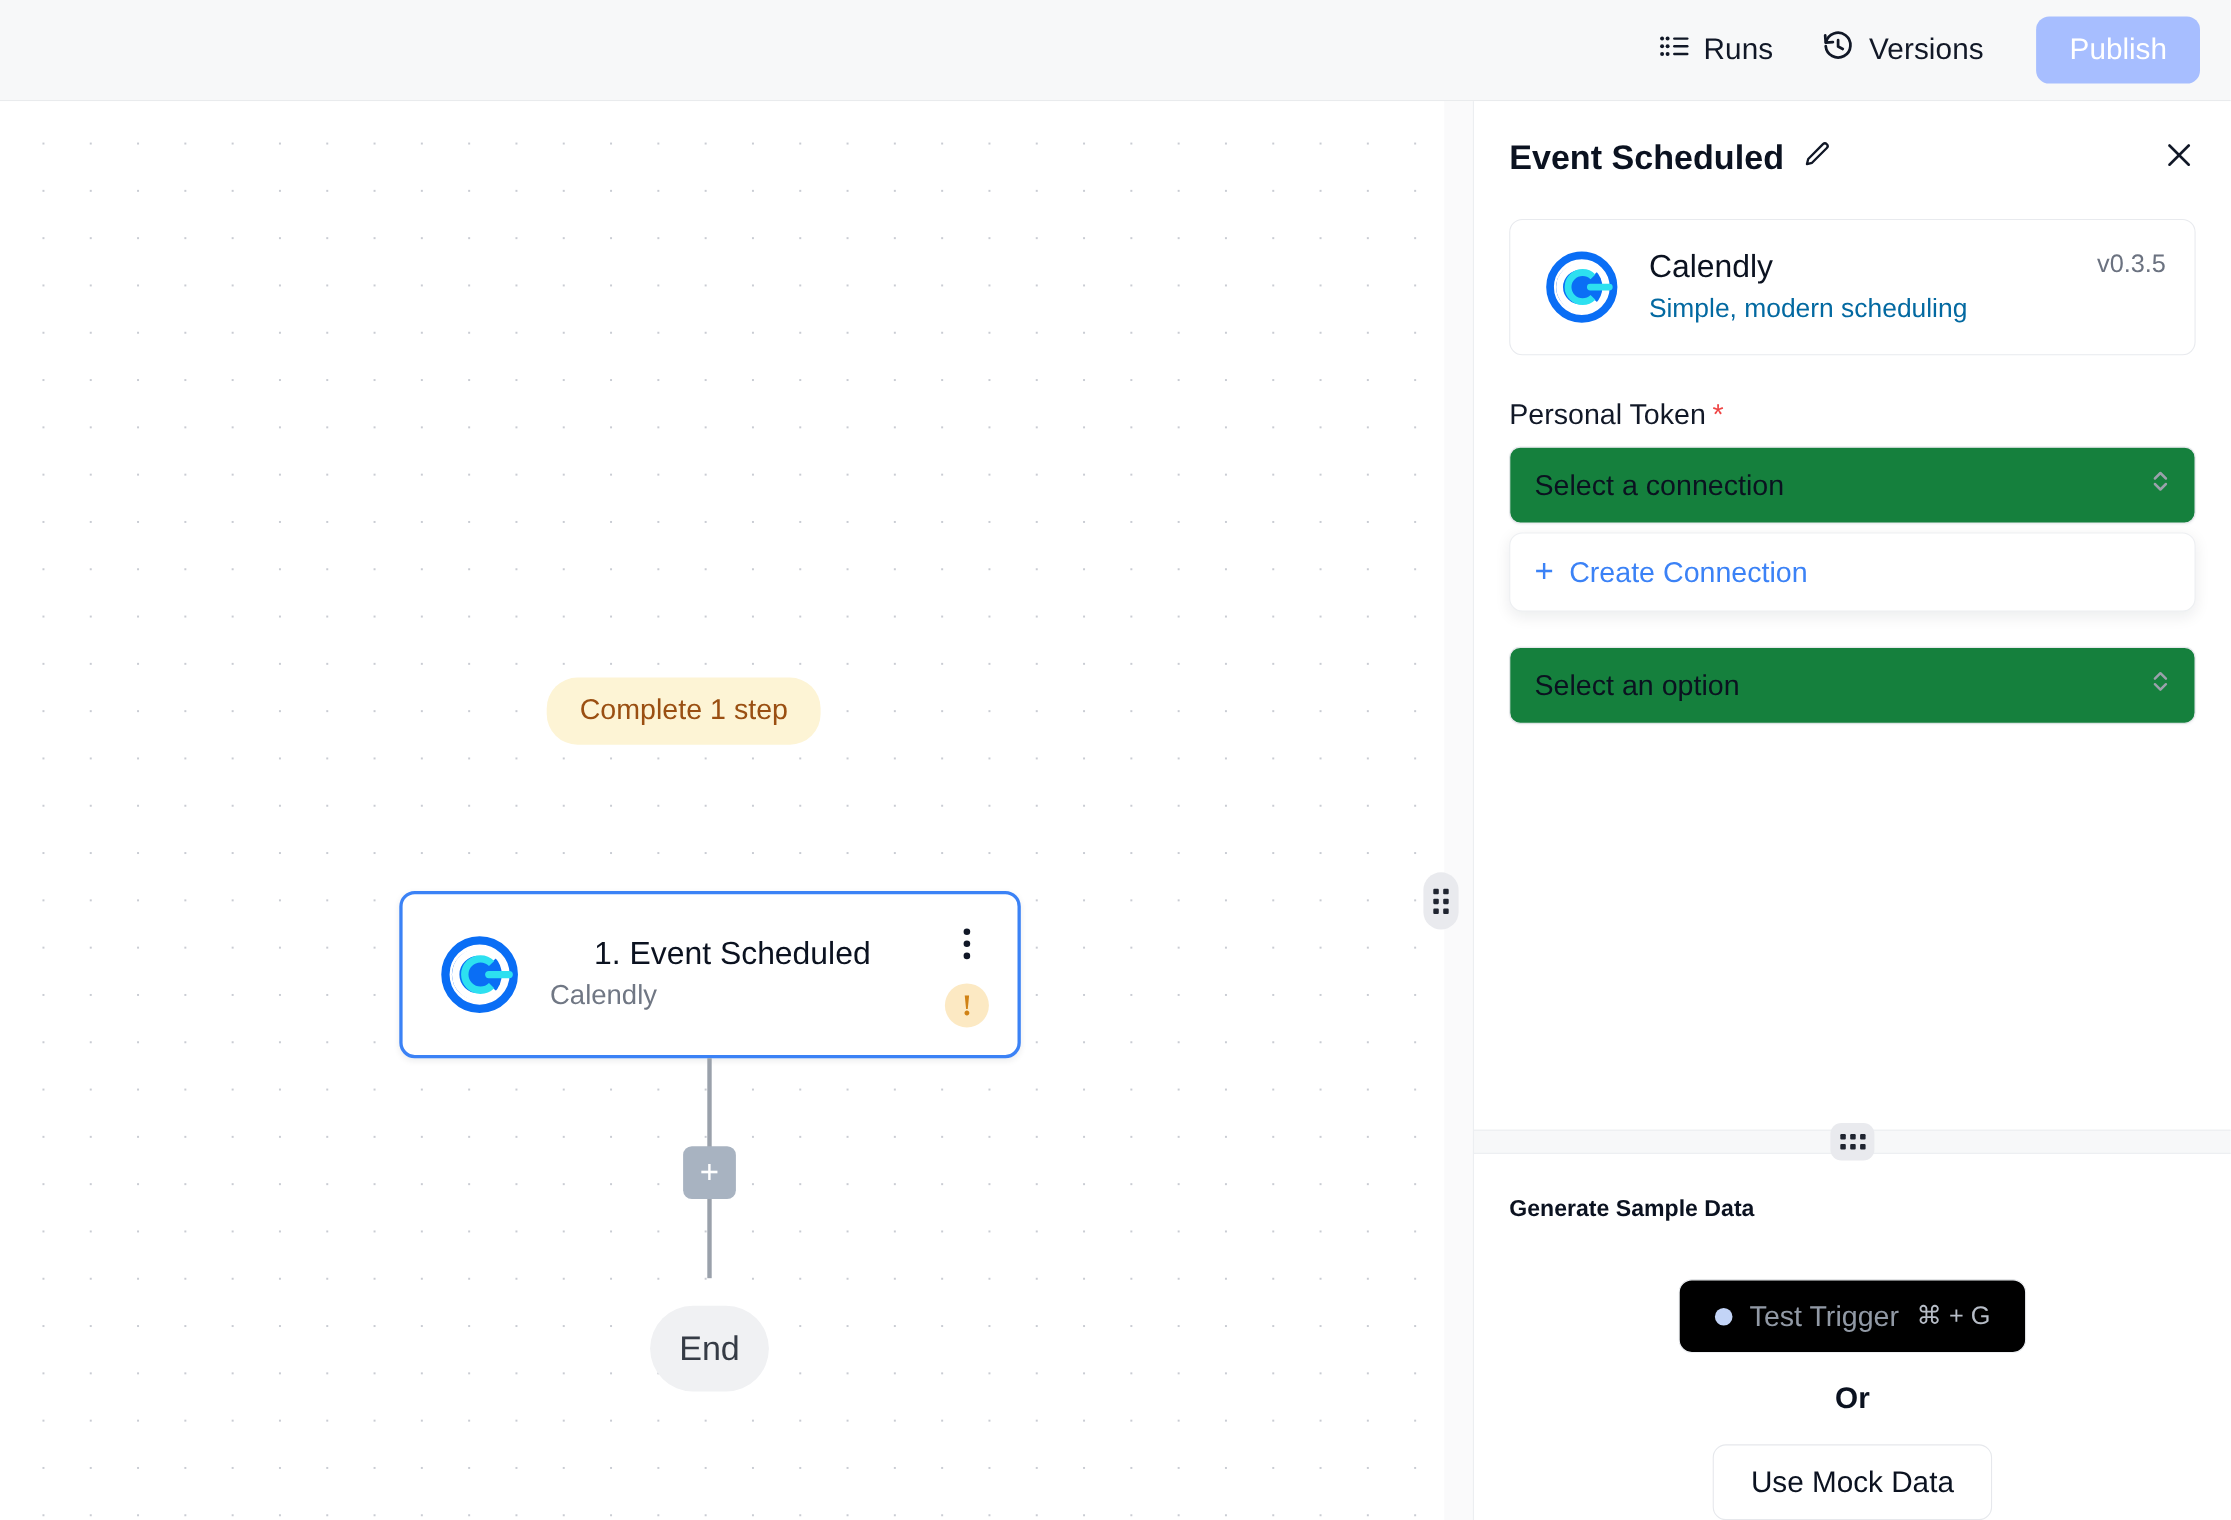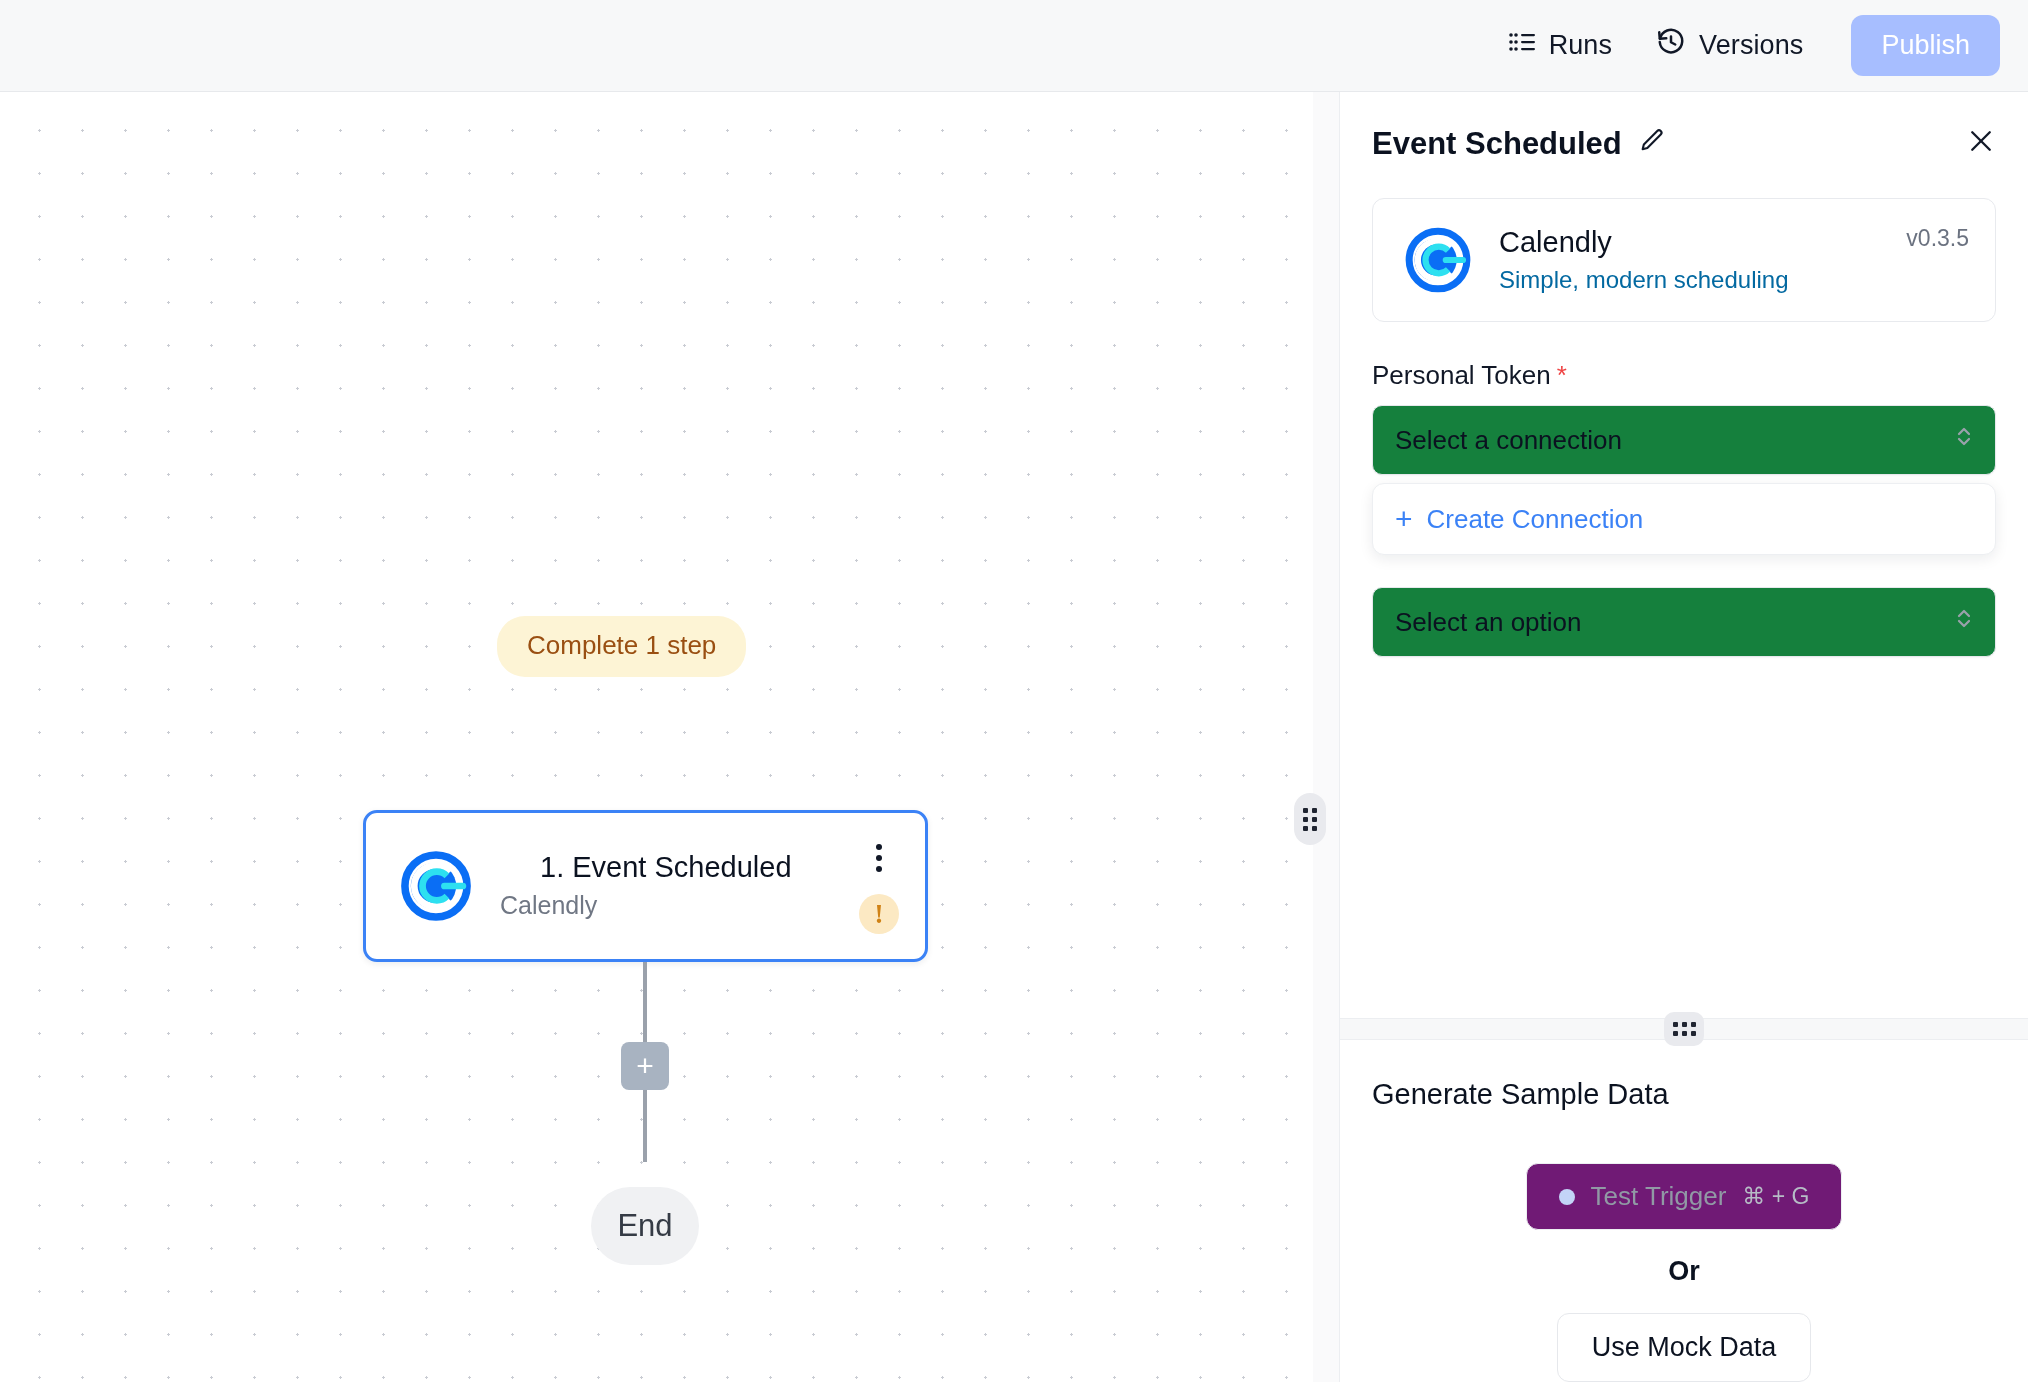--- a/index.html
+++ b/index.html
@@ -204,25 +204,25 @@
     transform: translate(-50%, -50%);
     width: 40px; height: 34px; border-radius: 10px;
     background: #e9eaee;
     display: flex; align-items: center; justify-content: center;
     cursor: row-resize;
   }
   .hhandle .dots { display: grid; grid-template-columns: repeat(3, 5px); grid-template-rows: repeat(2, 5px); gap: 4px; }
   .hhandle .dots i { width: 5px; height: 5px; background: #1f2430; border-radius: 1px; display: block; }
 
   .panel-bottom { flex: 0 0 auto; padding: 38px 32px 0 32px; }
-  .gen-title { font-size: 29px; font-weight: normal; color: #0b1220; margin-bottom: 52px; }
+  .gen-title { font-size: 21px; font-weight: bold; color: #0b1220; margin-bottom: 52px; }
   .center-col { display: flex; flex-direction: column; align-items: center; gap: 26px; }
   .test-trigger {
     border: 1px solid #edeff2; border-radius: 12px;
-    background: #701a75;
+    background: #000000;
     padding: 17px 32px;
     display: flex; align-items: center; gap: 16px;
     font-size: 26px; color: #9199a5; cursor: default;
   }
   .tt-dot { width: 16px; height: 16px; border-radius: 50%; background: #c3d4f7; display: block; }
   .tt-short { font-size: 23px; color: #b6bcc6; }
   .or-text { font-size: 27px; font-weight: bold; color: #0b1220; }
   .mock-btn {
     border: 1px solid #e6e8ec; border-radius: 12px;
     background: #ffffff; color: #0b1220;

